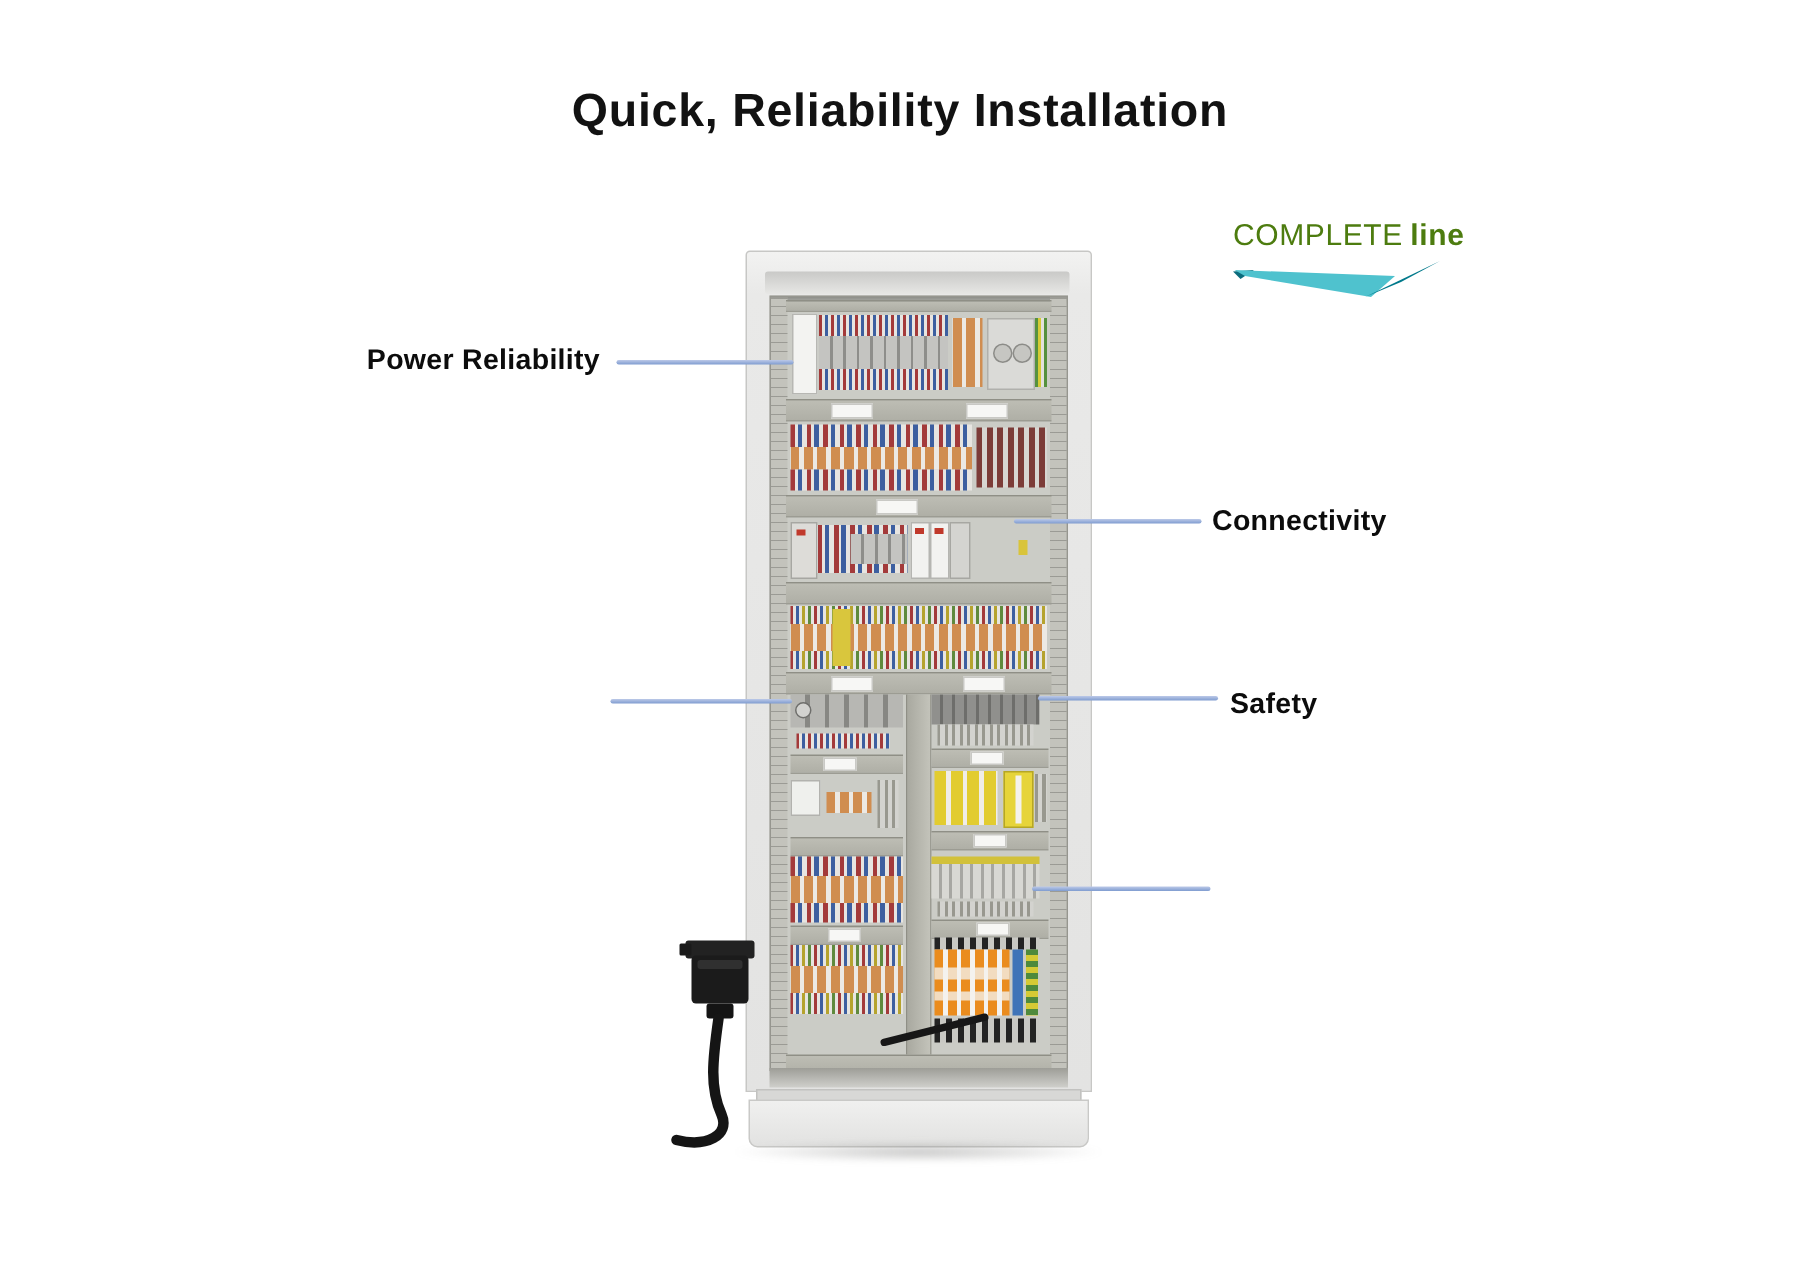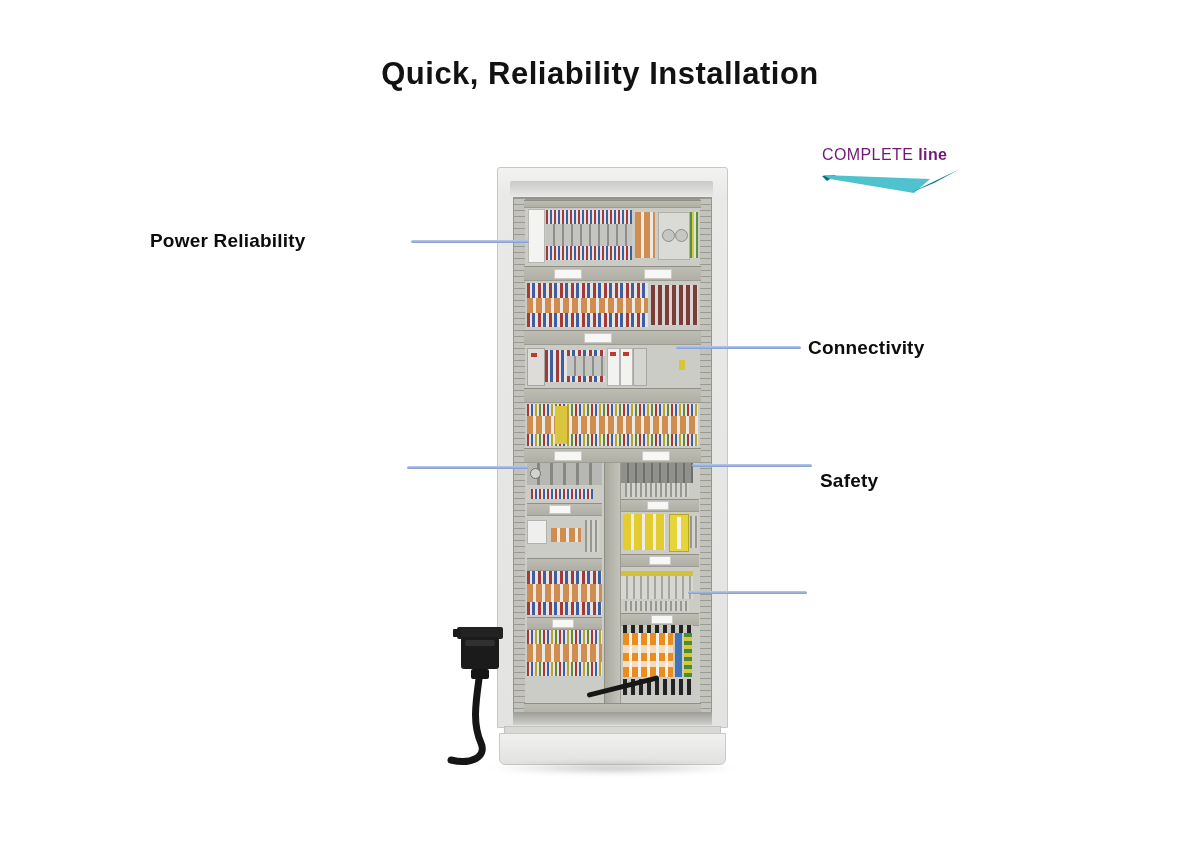--- a/index.html
+++ b/index.html
@@ -2,27 +2,27 @@
 <html><head>
 <meta charset="utf-8">
 <style>
   html,body{margin:0;padding:0;background:#ffffff;}
   .canvas{position:relative;width:1200px;height:850px;background:#ffffff;overflow:hidden;
           font-family:"Liberation Sans",sans-serif;}
   .page-title{position:absolute;left:0;right:0;top:56px;text-align:center;
               font-size:31px;font-weight:700;letter-spacing:.5px;color:#121212;}
   
   .logo{position:absolute;left:822px;top:146px;width:140px;}
-  .logo-text{font-size:16px;color:#701a75;letter-spacing:.4px;white-space:nowrap;}
+  .logo-text{font-size:20px;color:#4d7c0f;letter-spacing:.4px;white-space:nowrap;}
   .logo-text .bold{font-weight:700;margin-left:5px;}
   .logo-swoosh{display:block;margin-top:3px;}
   
   .ann-label{position:absolute;font-weight:700;font-size:19px;color:#0c0c0c;
              letter-spacing:.2px;line-height:23px;white-space:pre-line;}
-  .ann-right-align{}
+  .ann-right-align{text-align:right;}
   .leader{position:absolute;height:3px;border-radius:2px;
           background:linear-gradient(180deg,#bcc9e8,#7f9cd0);}
   
   .cabinet{position:absolute;left:497px;top:167px;width:231px;height:612px;}
   .cabinet *{position:absolute;}
   .cab-body{left:0;top:0;width:229px;height:559px;border:1px solid #c7c7c5;
             border-radius:3px 3px 0 0;
             background:linear-gradient(180deg,#f2f2f1 0%,#e9e9e8 5%,#e3e3e2 100%);}
   .cab-top-recess{left:13px;top:14px;width:203px;height:15px;border-radius:2px;
             background:linear-gradient(180deg,#c9c9c7,#e7e7e5);}
@@ -229,18 +229,18 @@
   </div>
 
   <div class="ann-label ann-right-align" style="left:150px;top:229px;width:250px;">Power Reliability</div>
   <div class="leader" style="left:411px;top:240px;width:118px;"></div>
 
   <div class="ann-label" style="left:808px;top:336px;">Connectivity</div>
   <div class="leader" style="left:676px;top:346px;width:125px;"></div>
 
   <div class="leader" style="left:407px;top:466px;width:121px;"></div>
 
-  <div class="ann-label" style="left:820px;top:469px;">Safety</div>
+  <div class="ann-label" style="left:820px;top:458px;">Safety</div>
   <div class="leader" style="left:692px;top:464px;width:120px;"></div>
 
   <div class="leader" style="left:688px;top:591px;width:119px;"></div>
 
 </div>
 
 </body></html>

